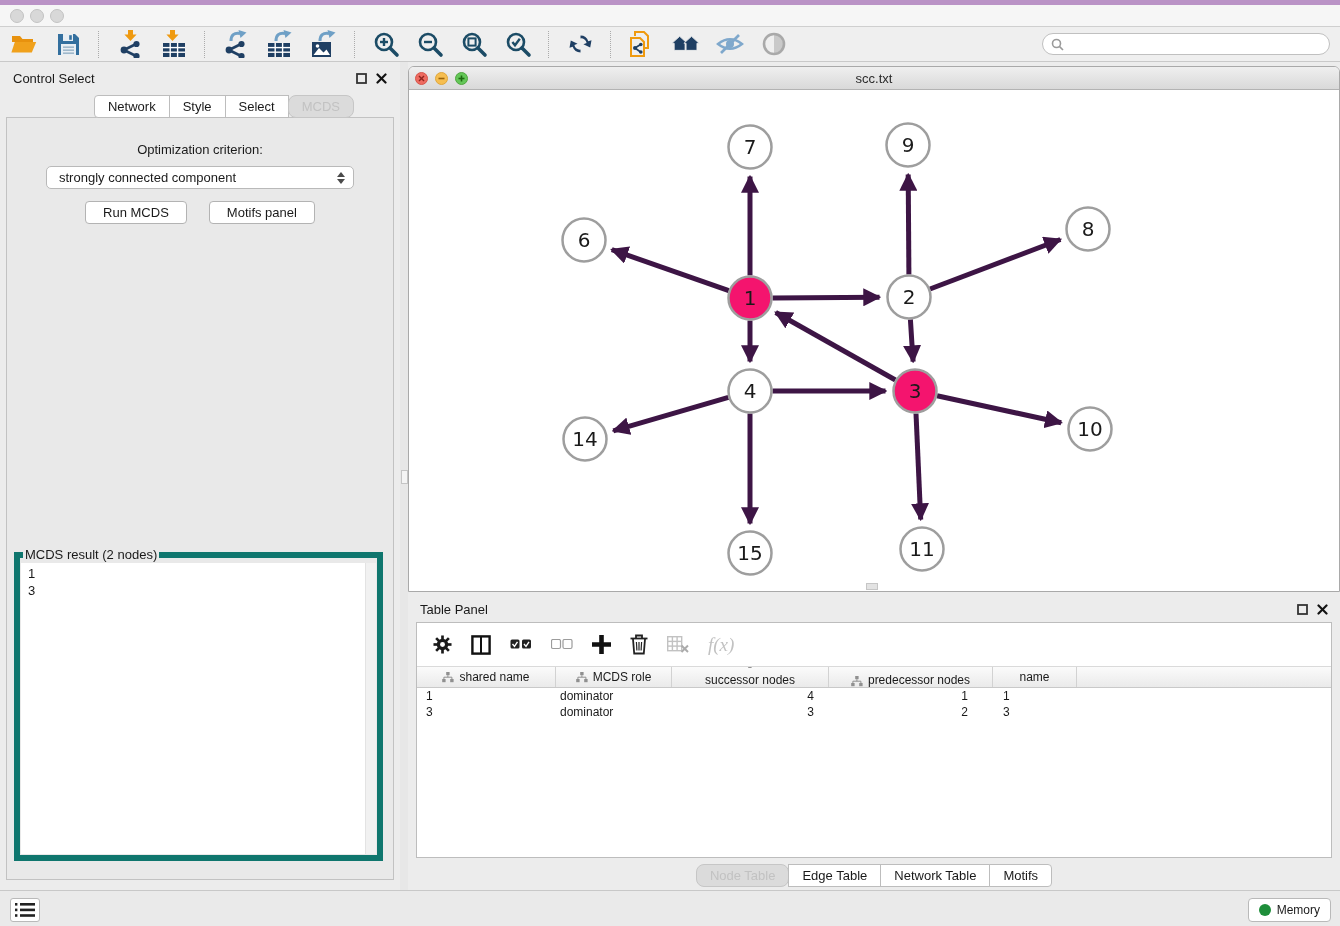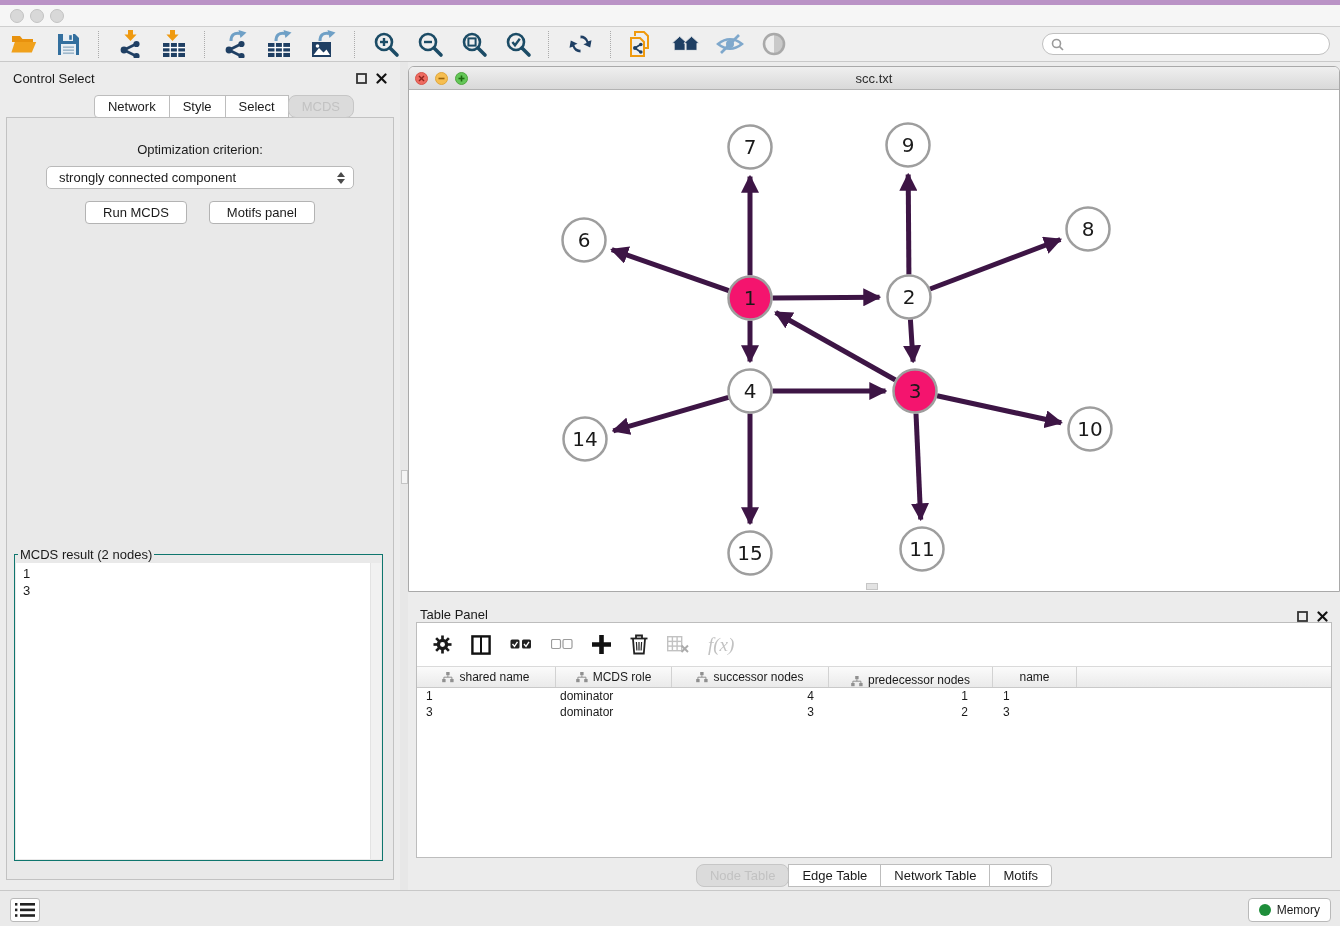--- a/index.html
+++ b/index.html
@@ -37,21 +37,21 @@
           background:#E9E9E9;border-radius:0;}
   .opt-label{margin-top:24px;text-align:center;font-size:13px;}
   .selectbox{margin:9px auto 0;width:308px;height:23px;background:#fff;border:1px solid #B9B9B9;border-radius:5px;
              display:flex;align-items:center;padding:0 8px 0 12px;font-size:13px;box-sizing:border-box;}
   .stepper{margin-left:auto;display:flex;flex-direction:column;gap:2px;align-items:center;}
   .tri-up{width:0;height:0;border-left:4px solid transparent;border-right:4px solid transparent;border-bottom:5px solid #4A4A4A;}
   .tri-down{width:0;height:0;border-left:4px solid transparent;border-right:4px solid transparent;border-top:5px solid #4A4A4A;}
   .btn-row{display:flex;justify-content:center;gap:22px;margin-top:12px;}
   .btn{height:21px;padding:0 17px;background:#fff;border:1px solid #B3B3B3;border-radius:4px;font-size:13px;
        display:flex;align-items:center;cursor:default;}
-  .result-fs{position:absolute;left:7px;right:10px;top:429px;bottom:18px;border:1px solid #0f766e;
+  .result-fs{position:absolute;left:7px;right:10px;top:429px;bottom:18px;border:6px solid #0f766e;
              margin:0;padding:1px;font-size:13px;background:#E9E9E9;}
   .result-fs legend{font-size:13px;padding:0 2px;margin-left:2px;}
   .result-area{position:relative;background:#fff;width:100%;height:100%;box-sizing:border-box;padding:2px 14px 0 7px;}
   .result-line{line-height:17px;}
   .result-track{position:absolute;right:0;top:0;width:10px;height:100%;background:#F1F1F1;border-left:1px solid #E3E3E3;}
 
   
   .v-divider{position:absolute;left:400px;top:62px;width:8px;height:828px;background:#E7E7E7;}
   .v-handle{position:absolute;left:1px;top:408px;width:5px;height:12px;background:#F4F4F4;border:1px solid #C4C4C4;}
 
@@ -63,30 +63,30 @@
   .nw-title{position:absolute;left:0;right:0;text-align:center;font-size:13px;color:#2B2B2B;}
   .tl{width:13px;height:13px;border-radius:50%;margin-right:7px;display:flex;align-items:center;justify-content:center;box-sizing:border-box;}
   .tl.red{background:#EE6B60;border:1px solid #D6554B;}
   .tl.yel{background:#F6BE50;border:1px solid #DFA73C;}
   .tl.grn{background:#64C758;border:1px solid #50A63F;}
   .nw-canvas{position:absolute;left:0;top:23px;right:0;bottom:0;}
   .nw-splitter{position:absolute;left:457px;bottom:1px;width:10px;height:5px;background:#E3E3E3;border:1px solid #C6C6C6;}
 
   
   .table-panel{position:absolute;left:408px;top:596px;width:932px;height:294px;}
-  .tp-header{height:26px;display:flex;align-items:flex-end;padding:0 12px;gap:28px;}
+  .tp-header{height:26px;display:flex;align-items:center;padding:0 12px;gap:28px;}
   .tp-box{position:absolute;left:8px;right:8px;top:26px;height:234px;border:1px solid #BDBDBD;background:#fff;overflow:hidden;}
   .tp-toolbar{height:43px;display:flex;align-items:center;gap:19px;padding:0 16px;}
   .tp-tool{display:flex;align-items:center;justify-content:center;}
   .fx{font-family:"Liberation Serif",serif;font-style:italic;font-size:19px;color:#C2C2C2;}
   .tp-thead{display:flex;height:20px;background:linear-gradient(#FBFBFB,#EAEAEA);
             border-top:1px solid #DADADA;border-bottom:1px solid #C9C9C9;}
   .th{display:flex;align-items:center;justify-content:center;gap:5px;font-size:12px;
       border-right:1px solid #D2D2D2;box-sizing:border-box;}
-  .c0{width:139px;} .c1{width:116px;} .c2{width:157px;} .c3{width:164px;align-items:flex-end;} .c4{width:84px;}
+  .c0{width:139px;} .c1{width:116px;} .c2{width:157px;flex-direction:column;} .c3{width:164px;align-items:flex-end;} .c4{width:84px;}
   .tp-row{display:flex;height:16px;align-items:center;}
   .cell{font-size:12px;box-sizing:border-box;overflow:hidden;}
   .tp-row .c0{padding-left:9px;}
   .tp-row .c1{padding-left:4px;}
   .tp-row .c2{text-align:right;padding-right:15px;}
   .tp-row .c3{text-align:right;padding-right:25px;}
   .tp-row .c4{padding-left:10px;}
   .tp-tabs{position:absolute;left:0;right:0;top:268px;display:flex;justify-content:center;}
 
   

